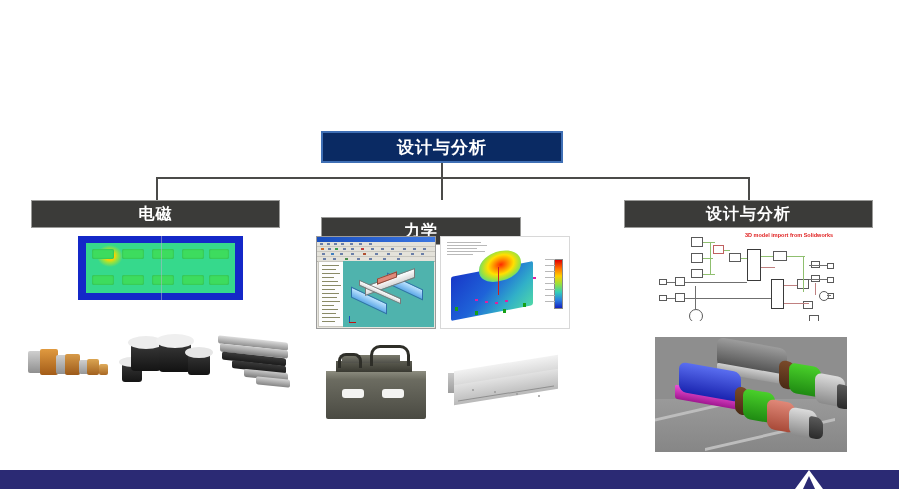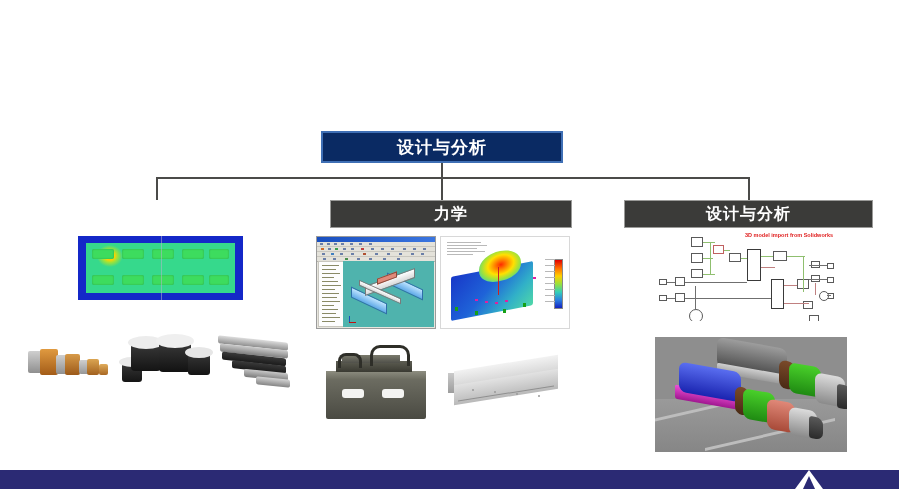--- a/index.html
+++ b/index.html
@@ -31,21 +31,21 @@
     left:321px;top:131px;width:242px;height:32px;
     background:#0a2a63;border:2px solid #3f6fb5;
     font-size:17px;letter-spacing:1px;
   }
   .box-leaf{
     top:200px;height:28px;
     background:#3b3b39;border:1px solid #9a9a98;
     font-size:16px;letter-spacing:1px;
   }
   #leaf0{left:31px;width:249px;}
-  #leaf1{left:330px;width:242px;}
+  #leaf1{left:321px;width:200px;margin-top:17px;}
   #leaf2{left:624px;width:249px;}
 
   
   .conn{position:absolute;background:#4b4b49;}
   .stem-root{left:441px;top:163px;width:2px;height:30px;}
   .bar{left:156px;top:177px;width:593px;height:2px;}
   .drop{top:177px;width:2px;height:23px;}
   #drop0{left:156px;}
   #drop1{left:441px;}
   #drop2{left:748px;}
@@ -177,20 +177,23 @@
   <div class="conn stem-root"></div>
   <div class="conn bar"></div>
   <div class="conn drop" id="drop0"></div>
   <div class="conn drop" id="drop1"></div>
   <div class="conn drop" id="drop2"></div>
 
   <div class="box box-root">
     <span>设计与分析</span>
   </div>
 
+  <div class="box box-leaf" id="leaf0">
+    <span>电磁</span>
+  </div>
   <div class="box box-leaf" id="leaf1">
     <span>力学</span>
   </div>
   <div class="box box-leaf" id="leaf2">
     <span>设计与分析</span>
   </div>
 
   <div class="media fea">
     <div class="fea-core"></div>
     <div class="coil" style="left:14px;top:13px;width:22px;height:10px;"></div>

